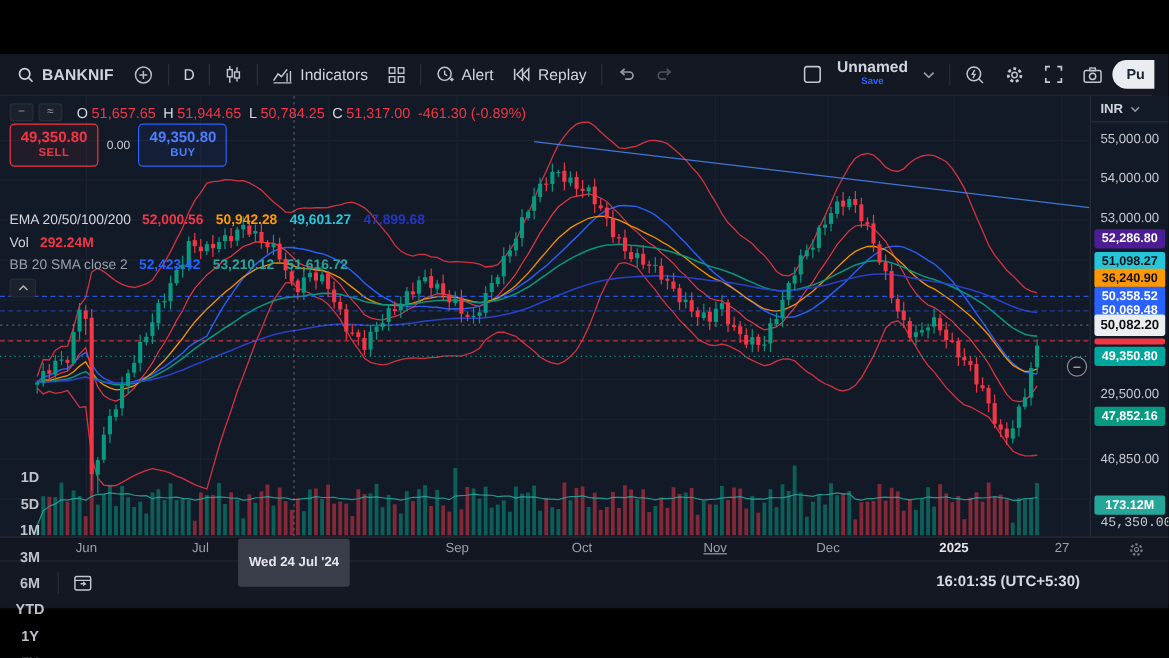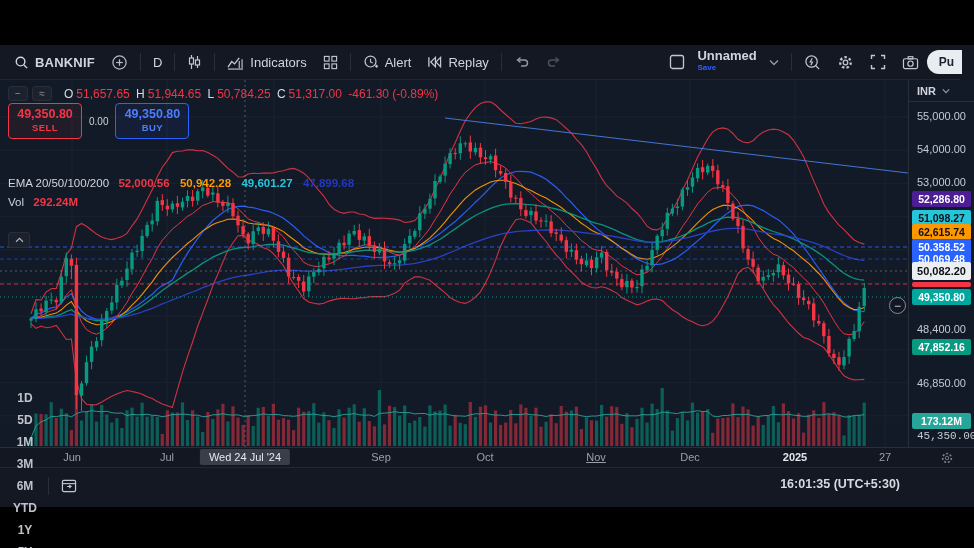--- a/index.html
+++ b/index.html
@@ -7,21 +7,21 @@
   .frame{position:relative;width:974px;height:548px;background:#000;overflow:hidden;}
   .app{position:absolute;left:0;top:45px;width:974px;height:462px;background:#131722;color:#d1d4dc;}
 
   
   .tb{position:absolute;left:0;top:0;width:960px;height:35px;background:#141823;border-bottom:1px solid #232734;display:flex;align-items:center;padding:0 6px;}
   .tb .grow{flex:1;}
   .tbtn{display:flex;align-items:center;gap:6px;padding:0 8px;height:28px;border-radius:4px;cursor:pointer;font-size:13px;color:#d1d4dc;white-space:nowrap;}
   .sep{width:1px;height:18px;background:#2a2e39;margin:0 4px;}
   .sym{font-weight:700;font-size:13px;letter-spacing:.2px;}
   .dim{opacity:.45;}
-  .layoutname{display:flex;flex-direction:column;line-height:12px;padding:0 4px;cursor:pointer;}
+  .layoutname{display:flex;flex-direction:column;align-items:center;line-height:12px;padding:0 4px;cursor:pointer;}
   .layoutname .nm{font-size:13px;font-weight:700;color:#d1d4dc;}
   .layoutname .sv{font-size:8px;color:#2962ff;font-weight:700;}
   .pub{height:24px;background:#e9edf2;color:#1b2431;font-weight:700;font-size:12px;border-radius:12px 0 0 12px;display:flex;align-items:center;padding:0 8px 0 12px;margin-right:-8px;cursor:pointer;}
 
   
   .plotwrap{position:absolute;left:0;top:35px;width:908px;height:367px;background:#131a27;overflow:hidden;}
   #plot{position:absolute;left:0;top:0;}
 
   
   .lg{position:absolute;font-size:12px;white-space:nowrap;z-index:5;}
@@ -48,21 +48,21 @@
   .inr{height:22px;display:flex;align-items:center;gap:6px;padding:0 8px;border-bottom:1px solid #2a2e39;color:#d1d4dc;font-weight:600;cursor:pointer;}
   .axlabel{position:absolute;left:8px;color:#c6c9d1;}
   .axbadge{position:absolute;left:3px;right:3px;height:16px;line-height:16px;text-align:center;border-radius:2px;font-size:10.5px;font-weight:700;color:#fff;z-index:3;}
   .axbadge.cur{height:18px;line-height:18px;font-size:11px;z-index:4;}
   .axbadge.thin{height:5px;z-index:2;}
 
   
   .taxis{position:absolute;left:0;top:402px;width:974px;height:20px;border-top:1px solid #2a2e39;background:#131722;font-size:11px;color:#9aa0aa;}
   .tick{position:absolute;top:3px;transform:translateX(-50%);}
   .tick.strong{color:#e3e5ea;font-weight:700;}
-  .xdate{position:absolute;top:1px;left:245px;transform:translateX(-50%);background:#3a3e4a;color:#e6e8ee;font-weight:400;padding:2px 9px;border-radius:2px;z-index:5;}
+  .xdate{position:absolute;top:1px;left:245px;transform:translateX(-50%);background:#3a3e4a;color:#e6e8ee;font-weight:700;padding:14px 9px;border-radius:2px;z-index:5;}
   .axgear{position:absolute;right:20px;top:3px;opacity:.8;cursor:pointer;}
 
   
   .bbar{position:absolute;left:0;top:422px;width:974px;height:36px;background:#141823;border-top:1px solid #232734;display:flex;align-items:center;padding:0 6px;font-size:12px;}
   .range{padding:4px 7px;border-radius:4px;color:#bfc2ca;cursor:pointer;font-weight:600;}
   .clock{position:absolute;right:74px;top:9px;color:#d7dae0;font-weight:700;font-size:12.5px;}
   svg{display:block;}
 </style>
 </head>
 <body>
@@ -790,20 +790,26 @@
         <span class="nm">EMA 20/50/100/200</span>
         <span class="val" style="color:#f23645;">52,000.56</span>
         <span class="val" style="color:#ff9800;">50,942.28</span>
         <span class="val" style="color:#26c6da;">49,601.27</span>
         <span class="val" style="color:#2336c0;">47,899.68</span>
       </div>
       <div class="lg ind" style="left:8px;top:115px;">
         <span class="nm">Vol</span>
         <span class="val" style="color:#f23645;">292.24M</span>
       </div>
+      <div class="lg ind" style="left:8px;top:133px;">
+        <span class="nm dimnm">BB 20 SMA close 2</span>
+        <span class="val" style="color:#2962ff;">52,423.42</span>
+        <span class="val" style="color:#26a69a;">53,210.12</span>
+        <span class="val" style="color:#26a69a;">51,616.72</span>
+      </div>
       <div class="lg" style="left:8px;top:152px;">
         <span class="chevbtn">
             <svg width="9" height="6" viewBox="0 0 10 7">
               <polyline points="1,5.5 5,1.5 9,5.5" fill="none" stroke="#b2b5be" stroke-width="1.4"></polyline>
             </svg>
           </span>
       </div>
 
       <div class="logo">
         <span>
@@ -821,26 +827,26 @@
     <div class="paxis" id="paxis">
       <div class="inr">
         <span>INR</span>
         <svg width="8" height="6" viewBox="0 0 10 7">
             <polyline points="1,1.5 5,5.5 9,1.5" fill="none" stroke="#9599a2" stroke-width="1.5"></polyline>
           </svg>
       </div>
     <div class="axlabel" style="top: 30px;">55,000.00</div>
         <div class="axlabel" style="top: 63px;">54,000.00</div>
         <div class="axlabel" style="top: 96px;">53,000.00</div>
-        <div class="axlabel" style="top: 243px;">48,400.00</div>
+        <div class="axlabel" style="top: 243px;">29,500.00</div>
         <div class="axlabel" style="top: 297px;">46,850.00</div>
         <div class="axlabel" style="top: 350px; font-family: Liberation Mono, monospace;">45,350.00</div>
         <div class="axbadge" style="top: 111px; background: #4c1d95;">52,286.80</div>
         <div class="axbadge" style="top: 130px; background: rgb(38, 198, 218); color: rgb(13, 17, 23);">51,098.27</div>
-        <div class="axbadge" style="top: 144px; background: rgb(255, 152, 0); color: rgb(13, 17, 23);">62,615.74</div>
+        <div class="axbadge" style="top: 144px; background: rgb(255, 152, 0); color: rgb(13, 17, 23);">36,240.90</div>
         <div class="axbadge" style="top: 159px; background: rgb(41, 98, 255);">50,358.52</div>
         <div class="axbadge" style="top: 171px; background: rgb(41, 98, 255);">50,069.48</div>
         <div class="axbadge thin" style="top: 202px; background: rgb(242, 54, 69);"></div>
         <div class="axbadge cur" style="top: 182px; background: rgb(236, 239, 242); color: rgb(13, 17, 23);">50,082.20</div>
         <div class="axbadge" style="top: 209px; background: rgb(0, 167, 157);">49,350.80</div>
         <div class="axbadge" style="top: 259px; background: rgb(8, 153, 129);">47,852.16</div>
         <div class="axbadge" style="top: 333px; background: rgb(38, 166, 154);">173.12M</div>
       </div>
 
     <div class="taxis" id="taxis">

